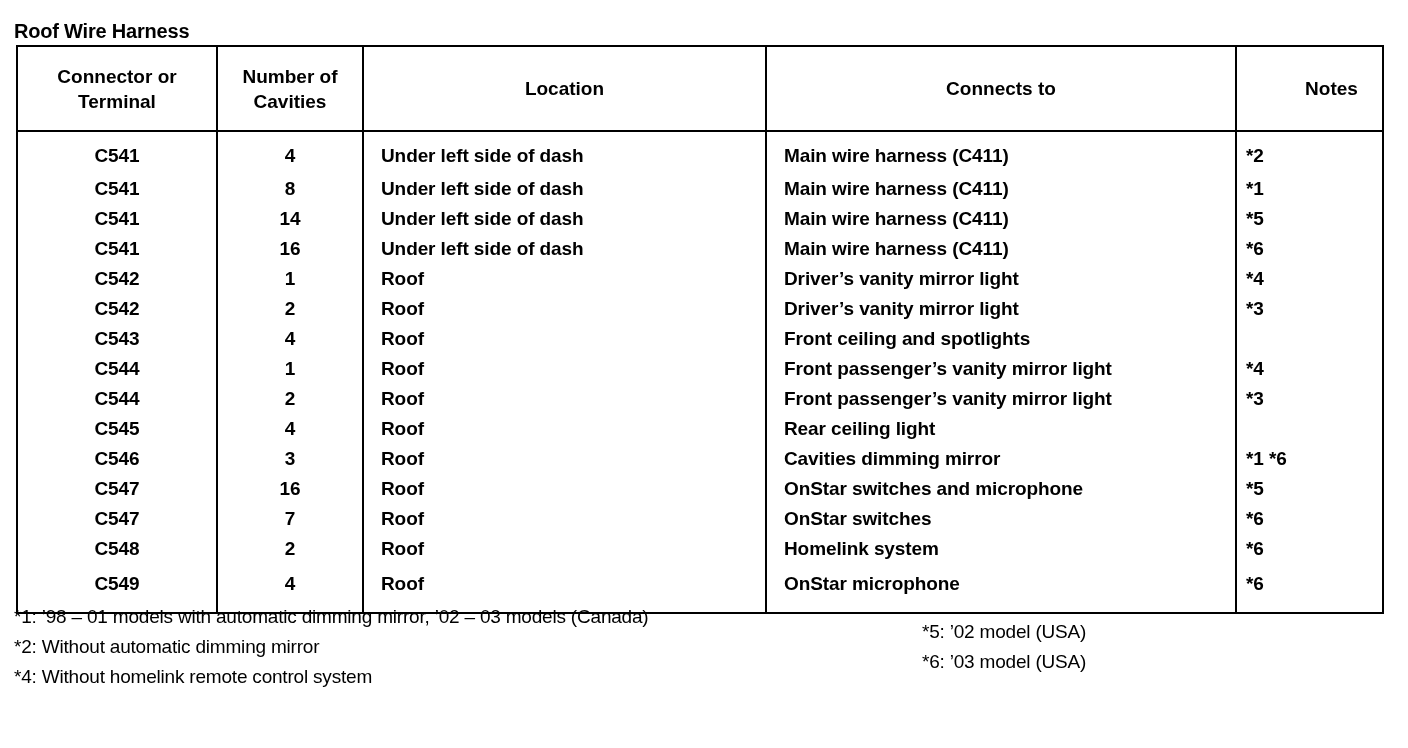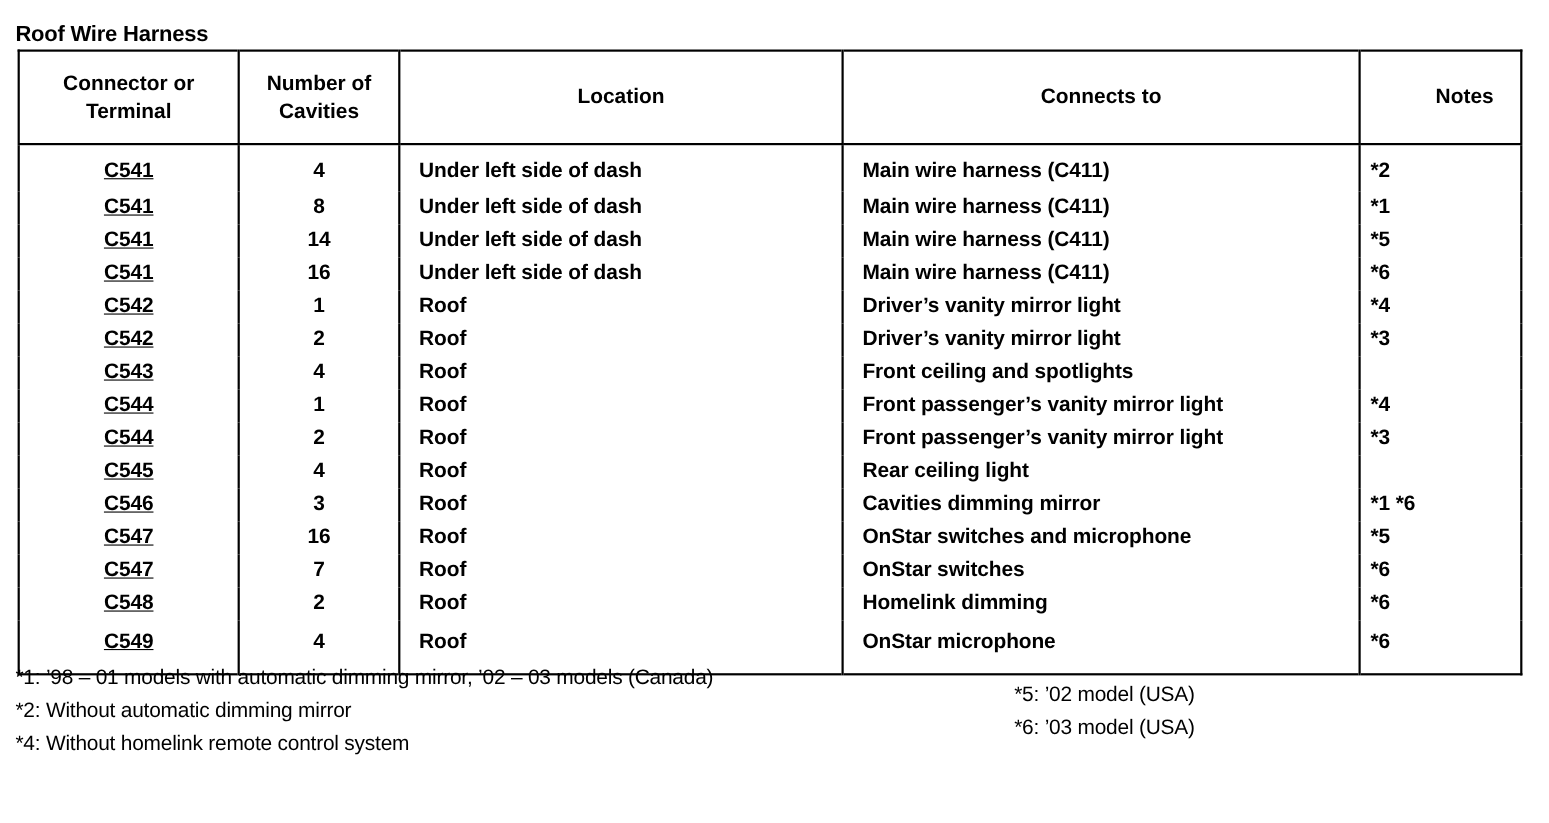--- a/index.html
+++ b/index.html
@@ -71,21 +71,21 @@
     padding: 0;
     vertical-align: middle;
     letter-spacing: -0.1px;
     white-space: nowrap;
   }
   .harness-table td:last-child { border-right: none; }
 
   .harness-table tbody tr:first-child td { padding-top: 6px; height: 36px; }
   .harness-table tbody tr:last-child  td { padding-bottom: 9px; height: 39px; }
 
-  td.cell-conn     { text-align: center; text-decoration: underline; }
+  td.cell-conn     { text-align: center; }
   td.cell-cav      { text-align: center; }
   td.cell-loc      { text-align: left; padding-left: 17px; }
   td.cell-connects { text-align: left; padding-left: 17px; }
   td.cell-notes    { text-align: left; padding-left: 9px; }
 
   
   .footnotes {
     position: absolute;
     left: 0;
     top: 602px;
@@ -232,21 +232,21 @@
           <td class="cell-conn">C547</td>
           <td class="cell-cav">7</td>
           <td class="cell-loc">Roof</td>
           <td class="cell-connects">OnStar switches</td>
           <td class="cell-notes">*6</td>
         </tr>
         <tr>
           <td class="cell-conn">C548</td>
           <td class="cell-cav">2</td>
           <td class="cell-loc">Roof</td>
-          <td class="cell-connects">Homelink dimming</td>
+          <td class="cell-connects">Homelink system</td>
           <td class="cell-notes">*6</td>
         </tr>
         <tr>
           <td class="cell-conn">C549</td>
           <td class="cell-cav">4</td>
           <td class="cell-loc">Roof</td>
           <td class="cell-connects">OnStar microphone</td>
           <td class="cell-notes">*6</td>
         </tr>
       </tbody>

